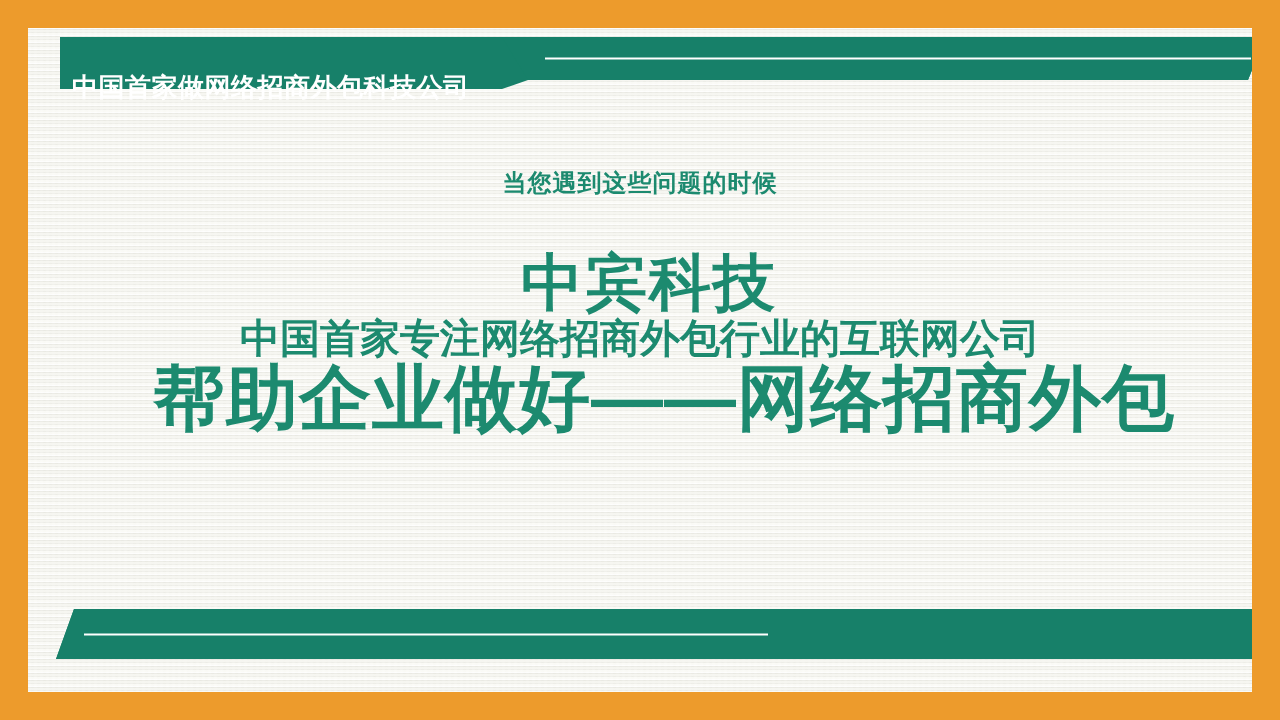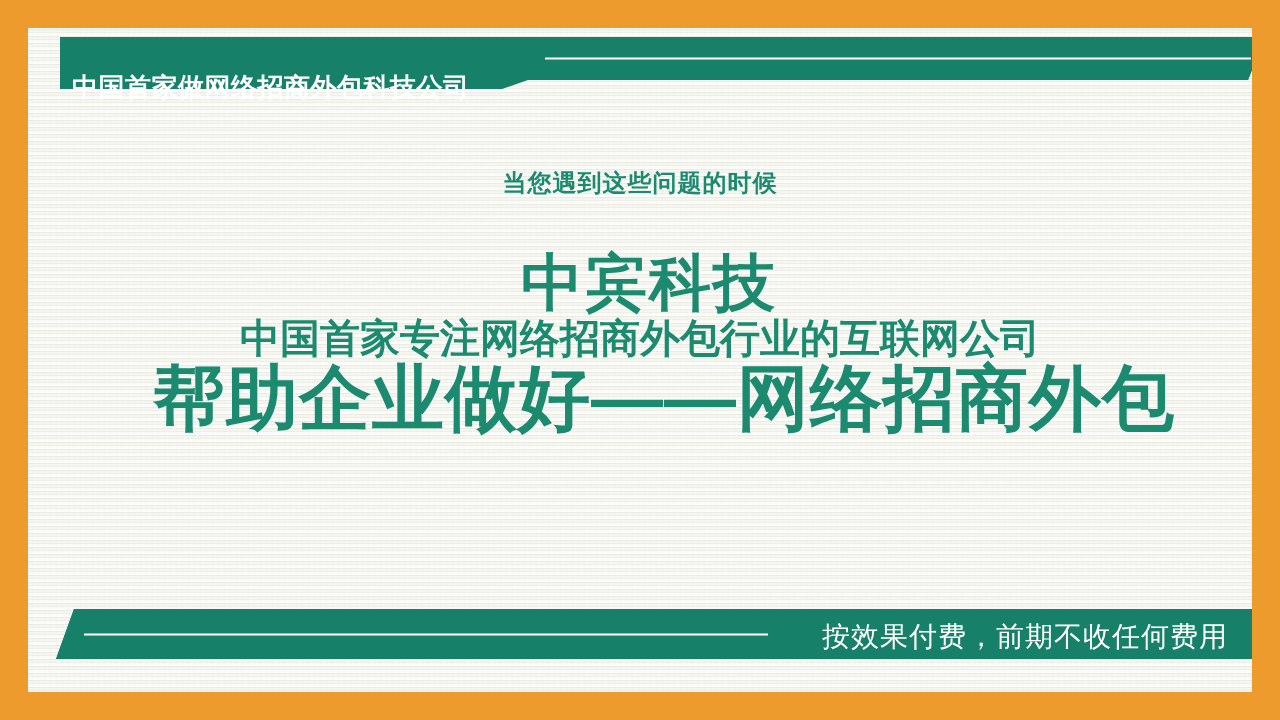--- a/index.html
+++ b/index.html
@@ -188,16 +188,15 @@
     </div>
 
     <div id="footer-banner">
       <svg width="1224" height="50" viewBox="0 0 1224 50" xmlns="http://www.w3.org/2000/svg">
         <polygon points="46,0 740,0 790,-2 1224,-2 1224,50 28,50" fill="#178069"></polygon>
         <polygon points="46,0 770,0 1224,0 1224,50 28,50" fill="#178069"></polygon>
         <line x1="56" y1="25.5" x2="740" y2="25.5" stroke="#FFFFFF" stroke-width="2"></line>
       </svg>
     </div>
 
-    <div id="footer-title" style="color: rgb(255, 255, 255);">按效果付费，前期不收任何费用</div>
 
   </div>
 </div>
 
 </body></html>

